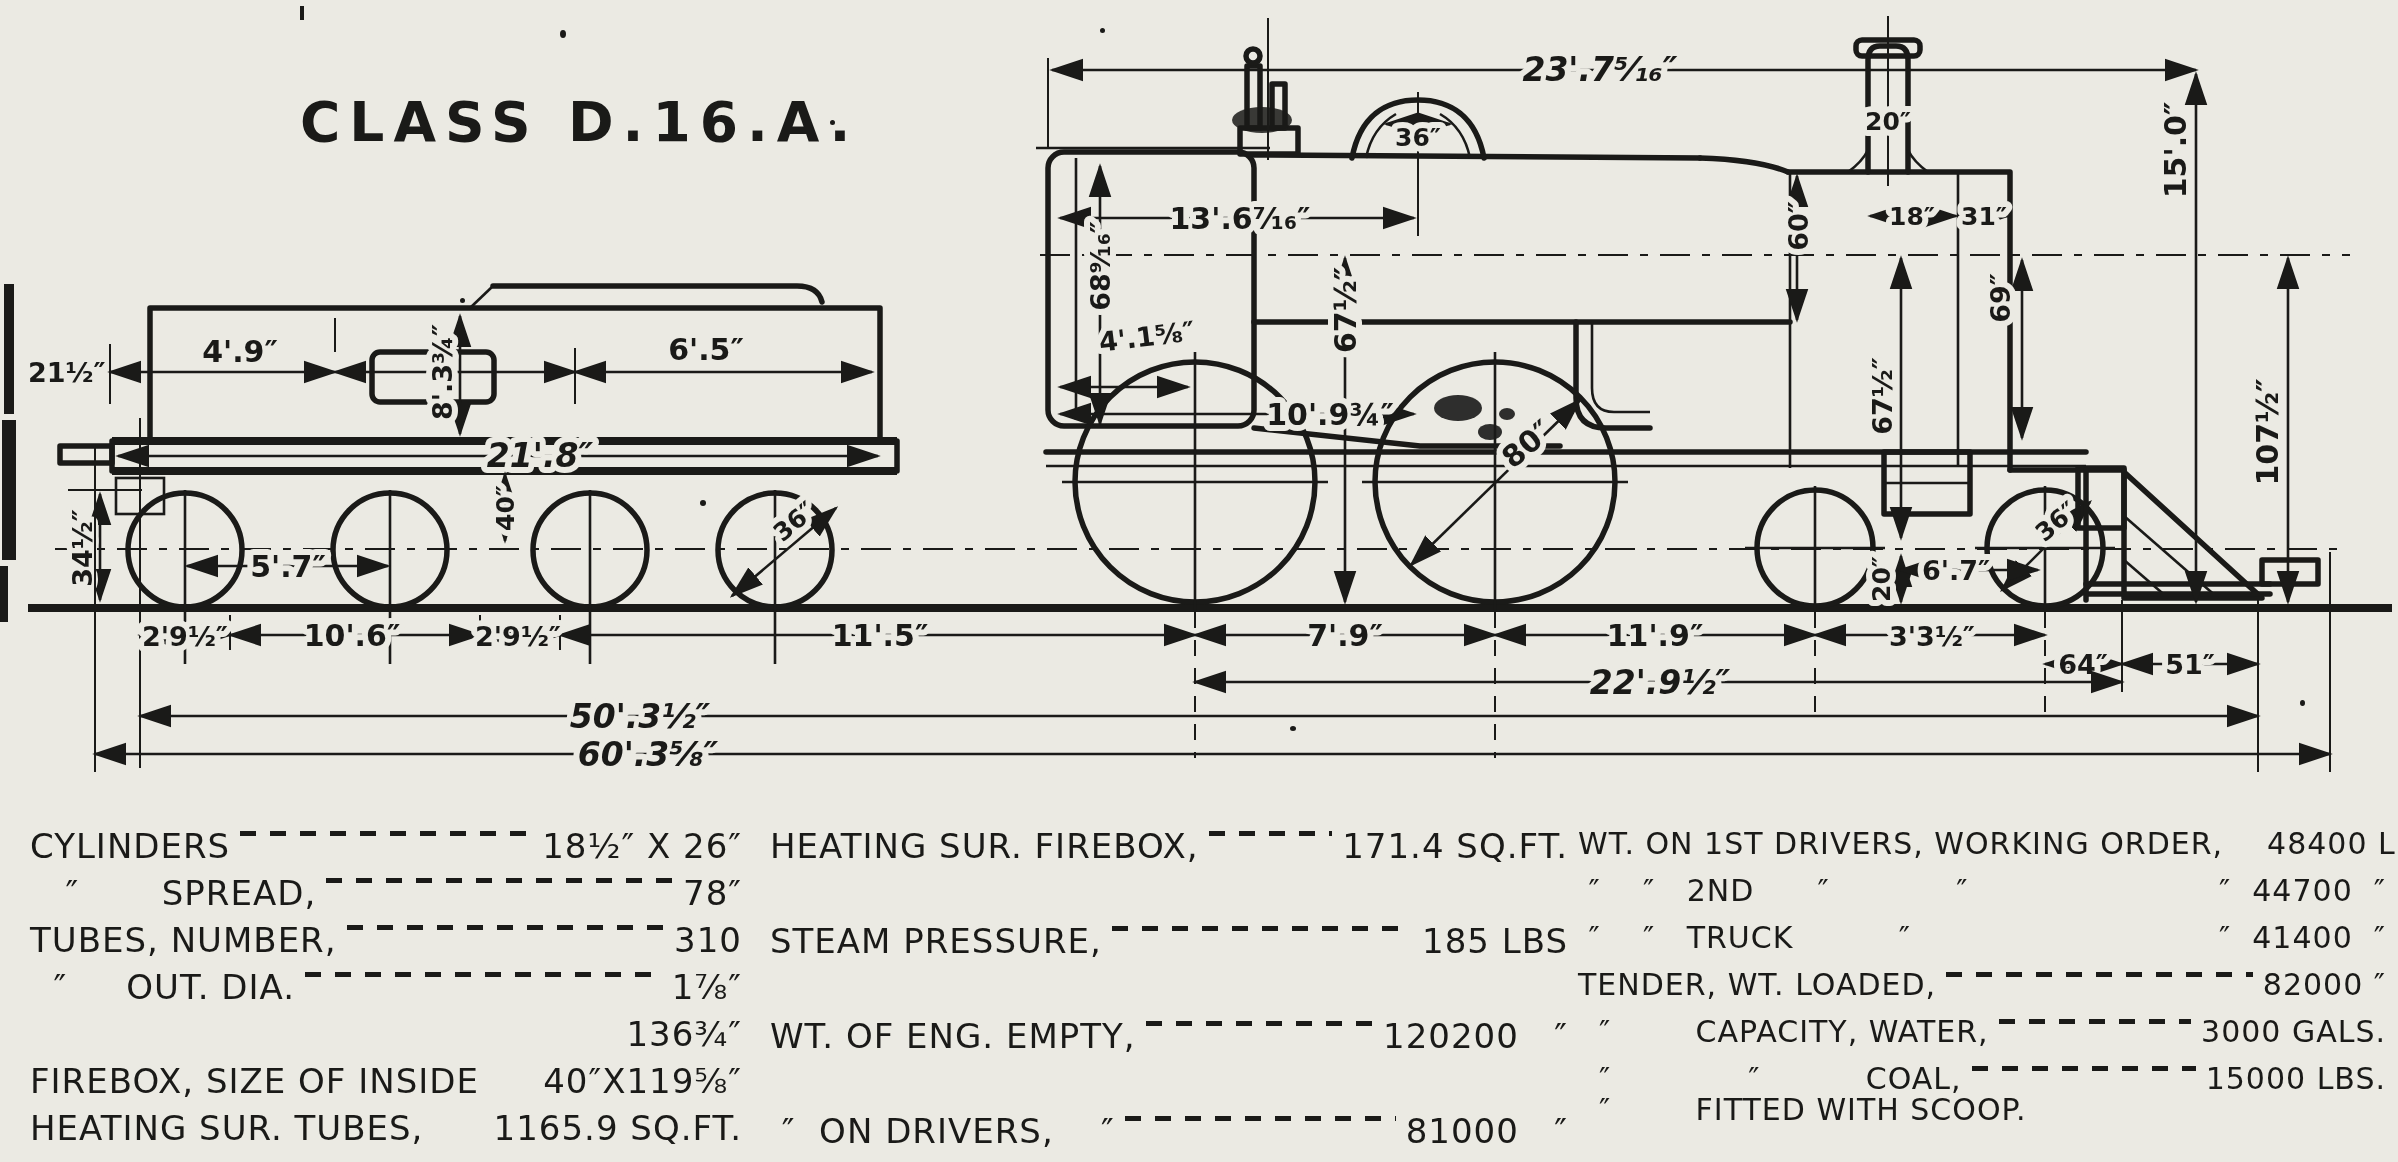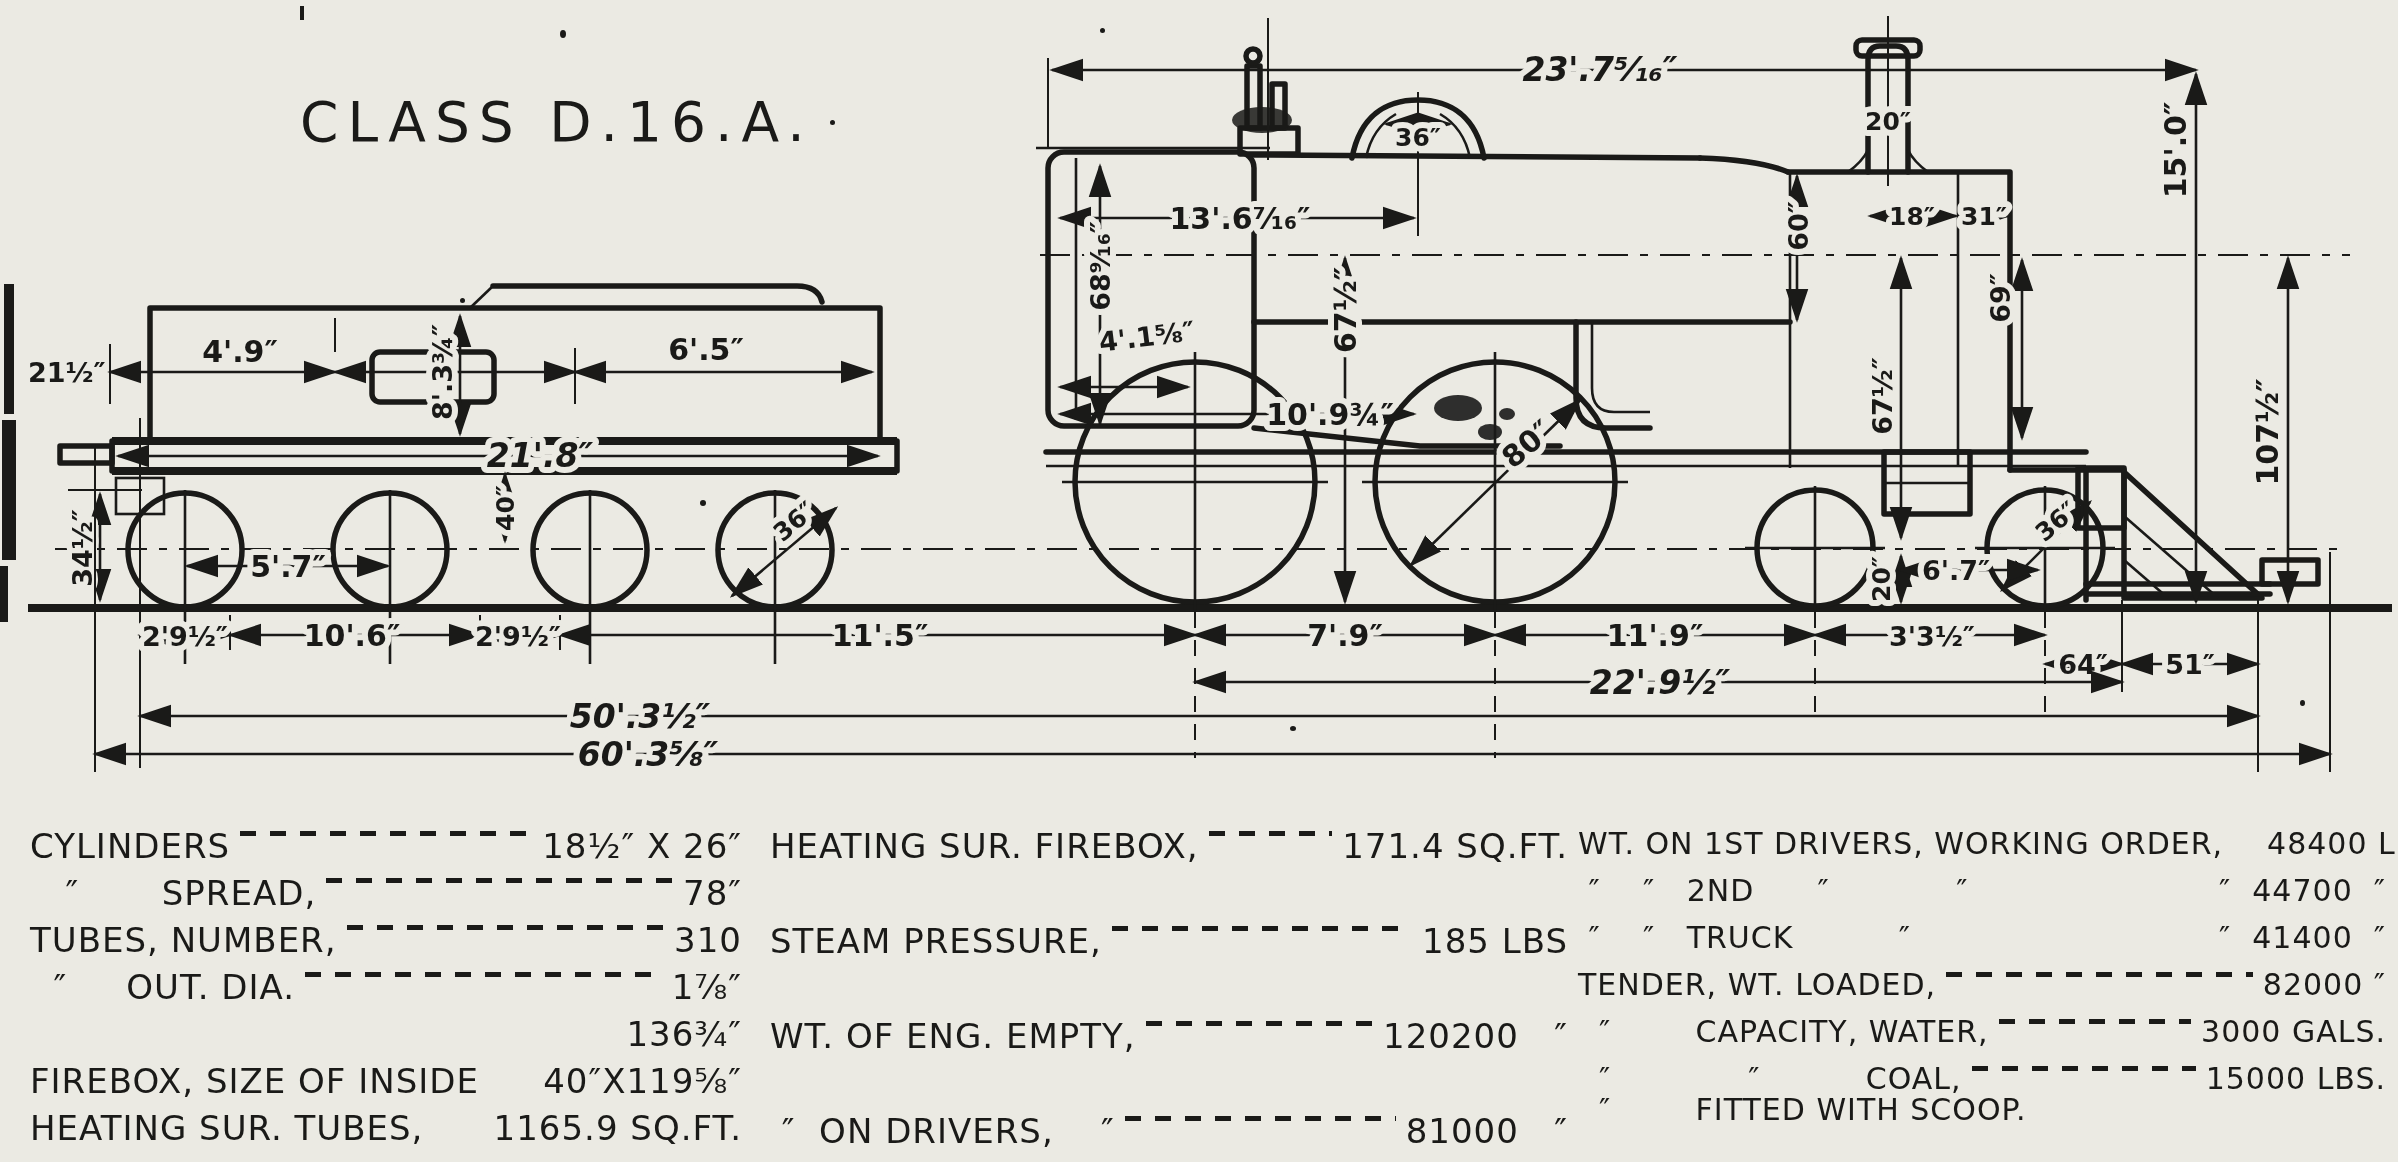--- a/index.html
+++ b/index.html
@@ -1,18 +1,18 @@
 <!DOCTYPE html>
 <html><head>
 <meta charset="utf-8">
 <style>
   html,body{margin:0;padding:0;background:#b9b8b2;}
   .stage{position:relative;width:2398px;height:1162px;background:#ebeae3;overflow:hidden;
          font-family:"DejaVu Sans",sans-serif;color:#1a1a18;}
-  .title{position:absolute;left:300px;top:90px;font-size:55px;font-weight:normal;
+  .title{position:absolute;left:300px;top:90px;font-size:55px;font-weight:bold;
          letter-spacing:9px;white-space:pre;}
   svg{position:absolute;left:0;top:0;}
   svg .bd{fill:none;stroke:#1a1a18;stroke-width:5.5;stroke-linejoin:round;stroke-linecap:round;}
   svg .bt{fill:none;stroke:#1a1a18;stroke-width:8;}
   svg .ln{fill:none;stroke:#1a1a18;stroke-width:2.6;}
   svg .tk{fill:none;stroke:#1a1a18;stroke-width:2;}
   svg .cl{fill:none;stroke:#1a1a18;stroke-width:2;stroke-dasharray:30 12 8 12;}
   svg .dsh{fill:none;stroke:#1a1a18;stroke-width:2;stroke-dasharray:16 12;}
   svg .dl{fill:none;stroke:#1a1a18;stroke-width:2.6;marker-start:url(#ar);marker-end:url(#ar);}
   svg text{fill:#1a1a18;font-family:"DejaVu Sans",sans-serif;font-weight:bold;font-size:30px;}

